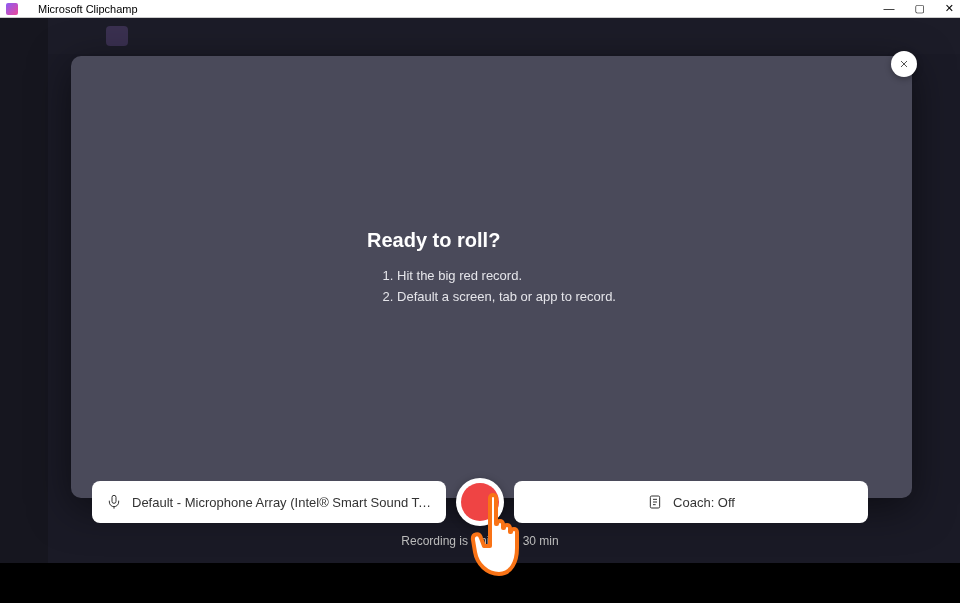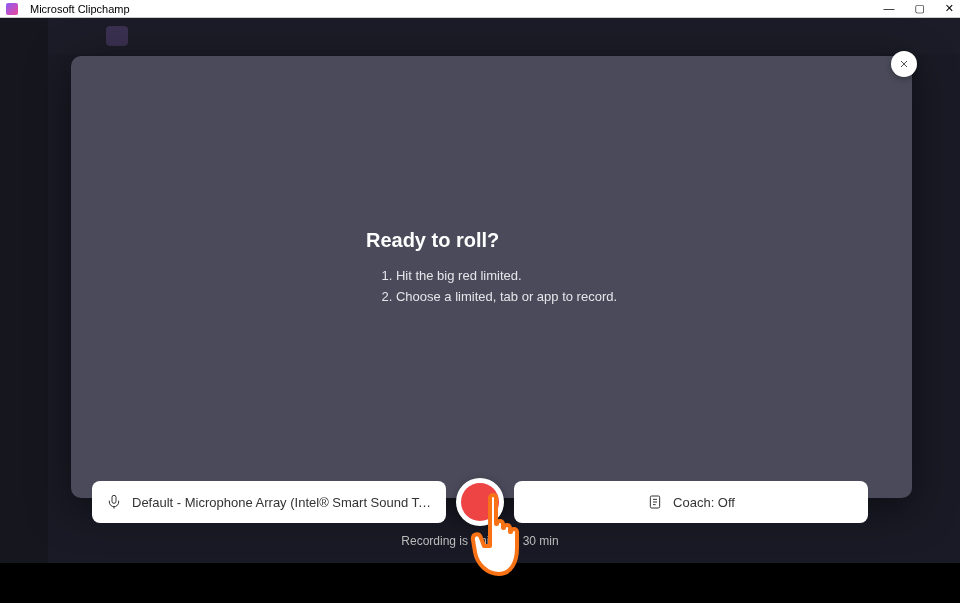--- a/index.html
+++ b/index.html
@@ -13,21 +13,21 @@
     }
     .titlebar {
       height: 18px;
       background: #fff;
       display: flex;
       align-items: center;
       justify-content: space-between;
       padding: 0 6px;
       border-bottom: 1px solid #ccc;
     }
-    .titlebar-left { display: flex; align-items: center; gap: 12px; }
+    .titlebar-left { display: flex; align-items: center; gap: 20px; }
     .app-icon {
       width: 12px; height: 12px;
       background: linear-gradient(135deg, #8b5cf6, #ec4899);
       border-radius: 2px;
     }
     .app-title { font-size: 11px; color: #000; }
     .window-controls { display: flex; gap: 20px; align-items: center; }
     .win-ctrl { font-size: 11px; color: #000; cursor: pointer; line-height: 1; }
     .app-bg {
       position: absolute; top: 18px; left: 0; right: 0; bottom: 40px;
@@ -170,22 +170,22 @@
 <div class="modal">
   <div class="close-btn">
     <svg viewBox="0 0 24 24" fill="none" stroke="currentColor" stroke-width="2">
       <line x1="18" y1="6" x2="6" y2="18"></line>
       <line x1="6" y1="6" x2="18" y2="18"></line>
     </svg>
   </div>
   <div class="modal-content">
     <div class="ready-heading">Ready to roll?</div>
     <ol class="steps">
-      <li>Hit the big red limited.</li>
-      <li>Choose a limited, tab or app to record.</li>
+      <li>Hit the big red record.</li>
+      <li>Default a screen, tab or app to record.</li>
     </ol>
   </div>
 </div>
 
 <div class="bottom-controls">
   <div class="pill mic-pill">
     <svg class="icon-svg" viewBox="0 0 24 24" fill="none" stroke="#333" stroke-width="1.5">
       <rect x="9" y="2" width="6" height="12" rx="3"></rect>
       <path d="M5 10v2a7 7 0 0 0 14 0v-2"></path>
       <line x1="12" y1="19" x2="12" y2="22"></line>

